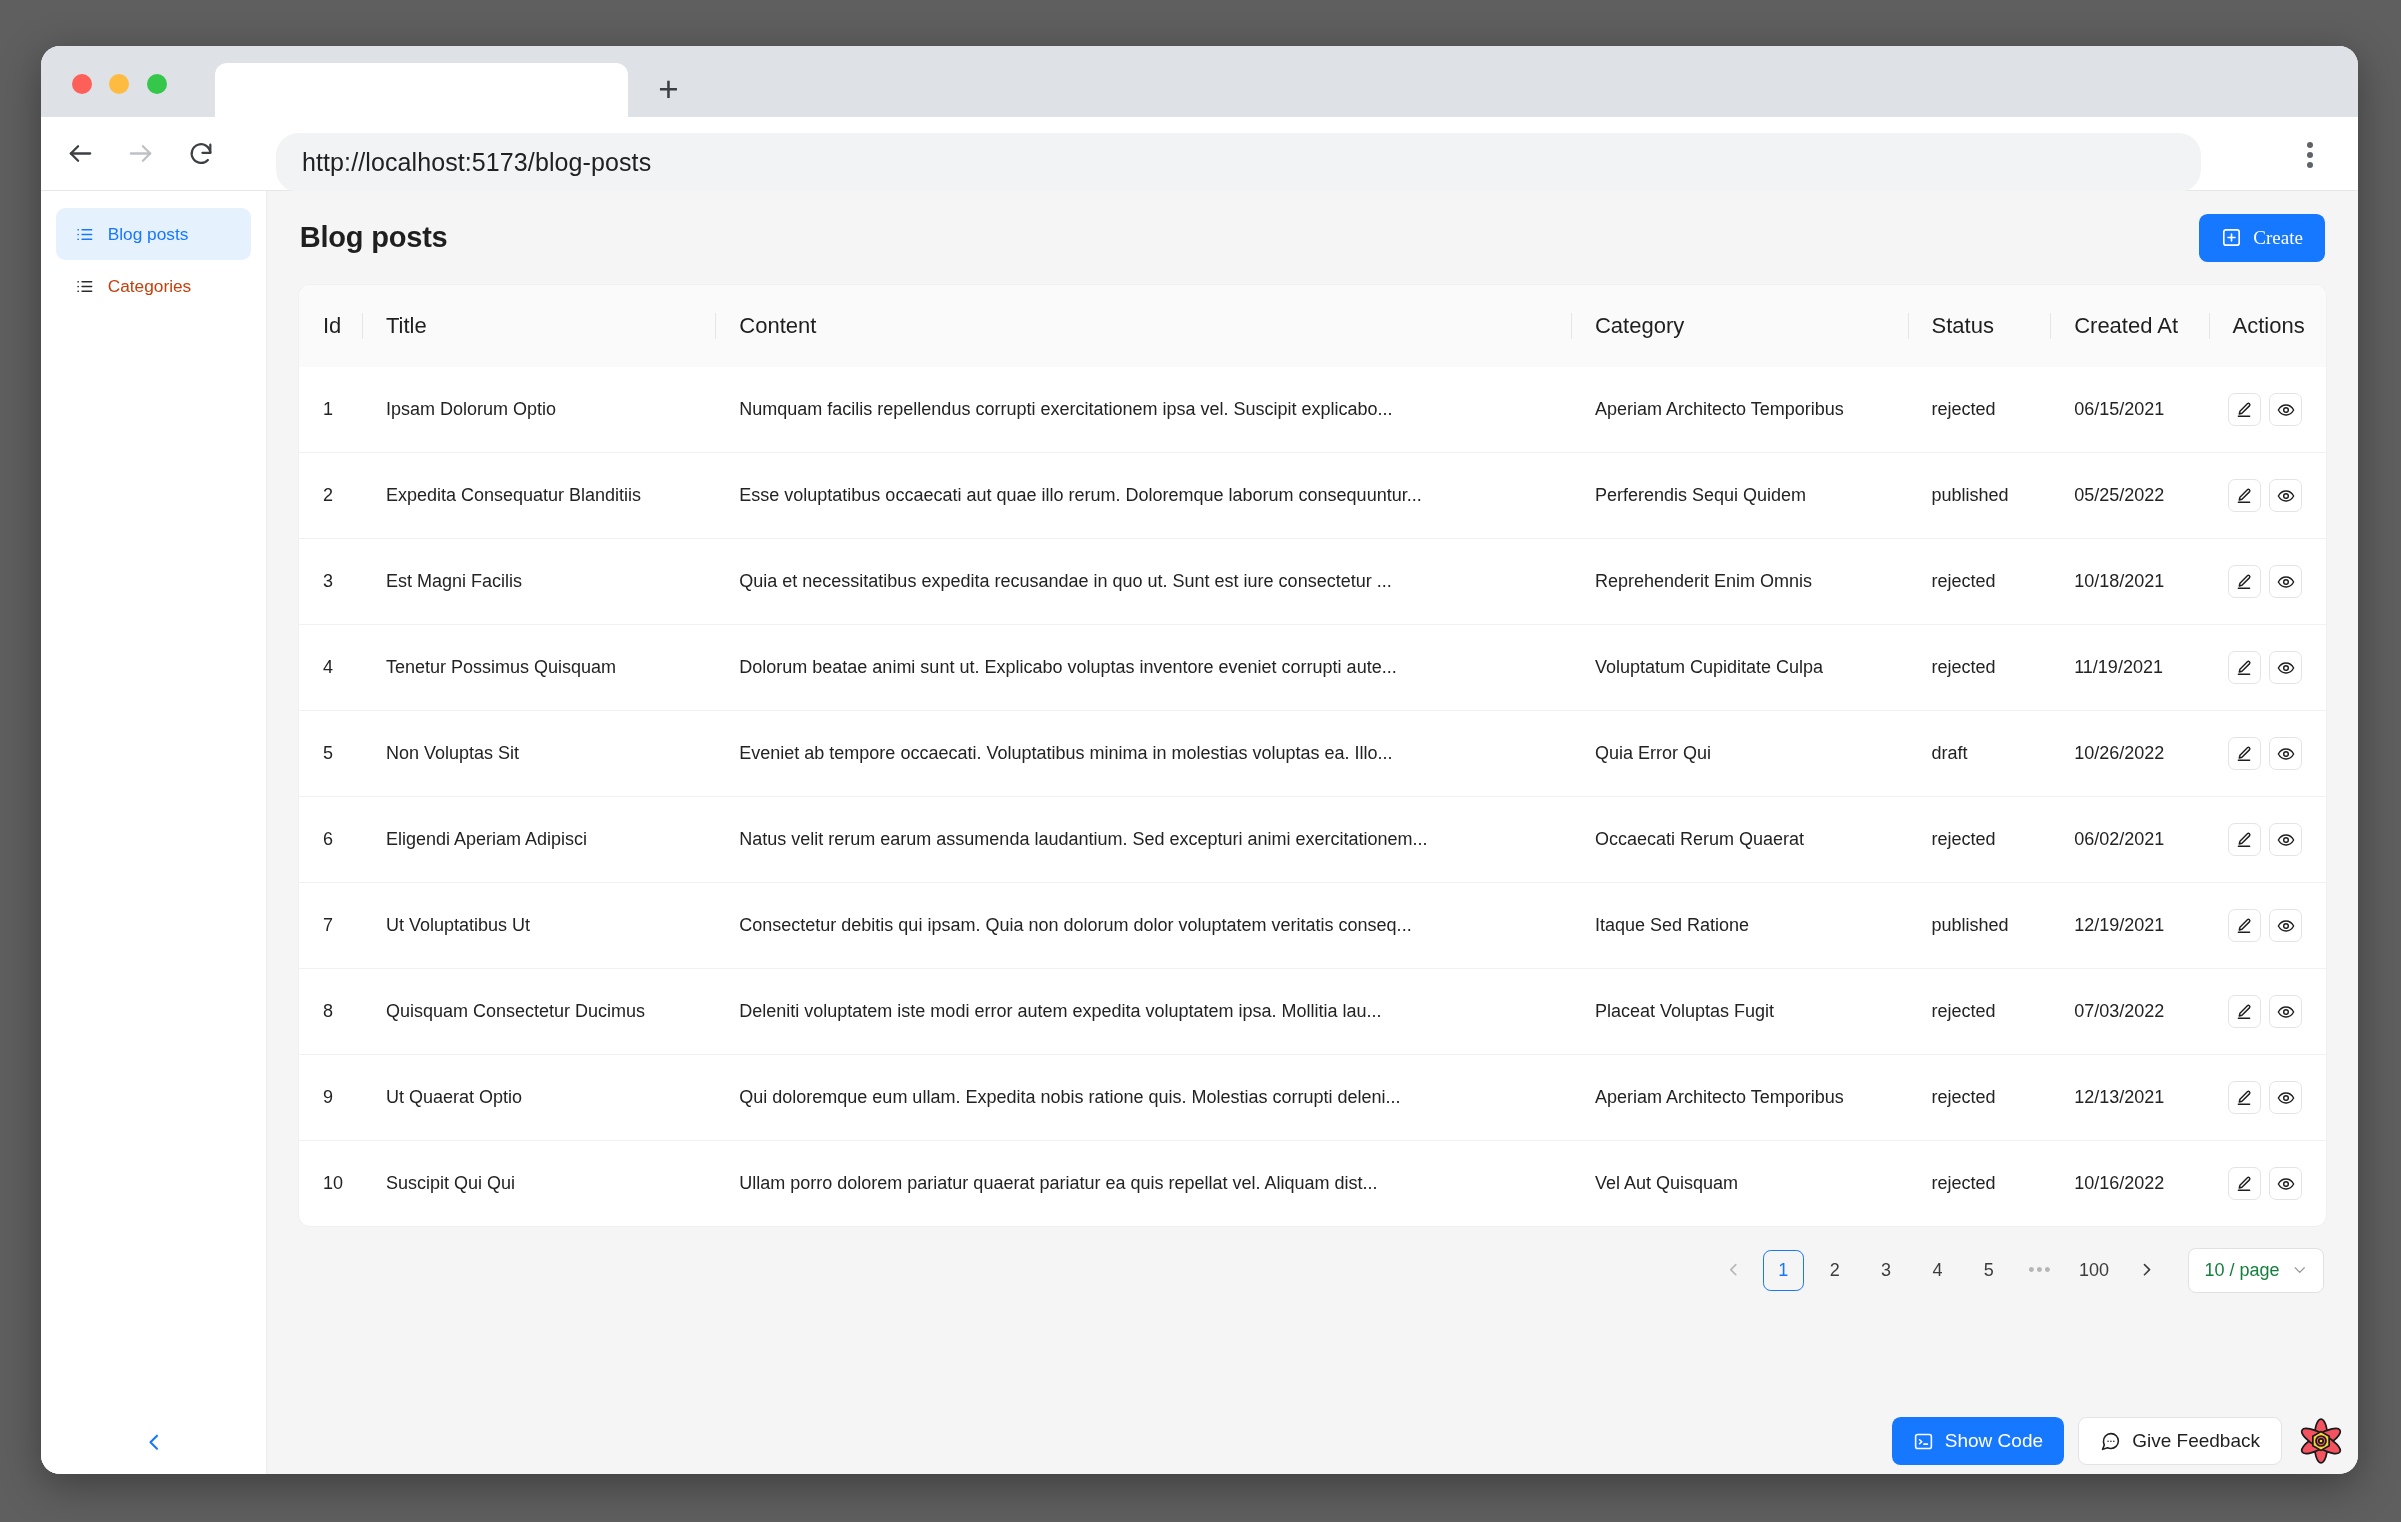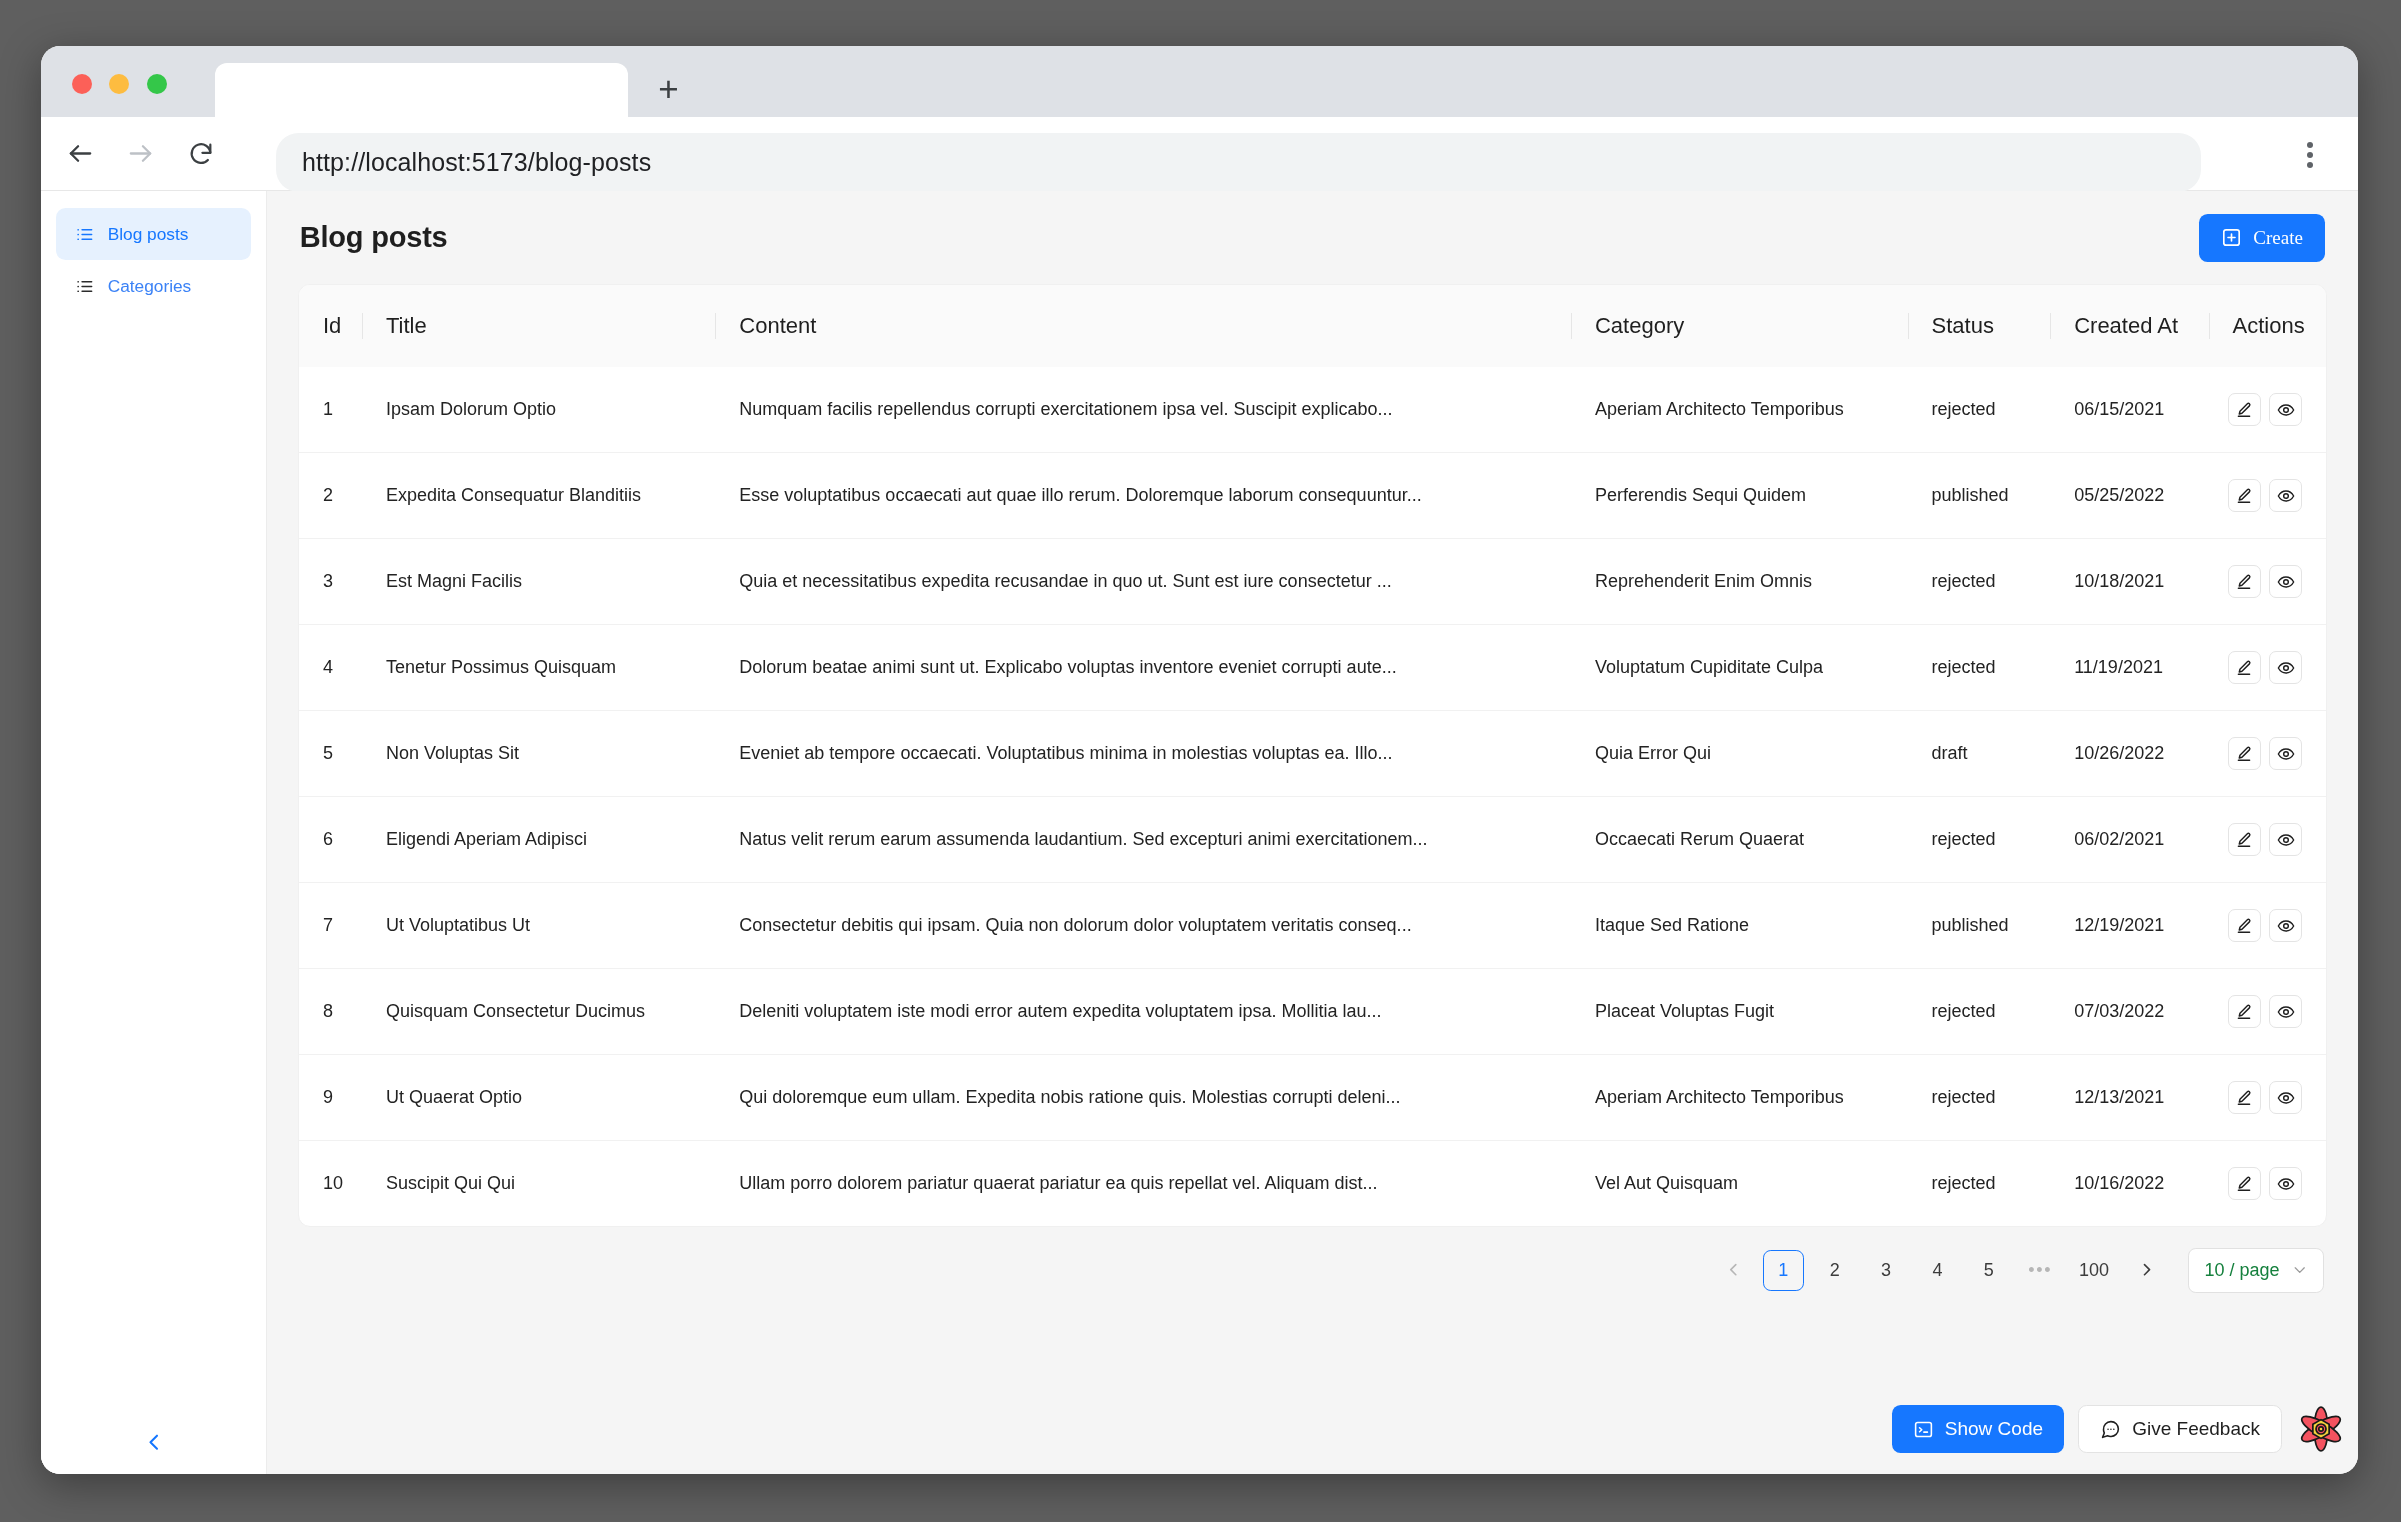--- a/index.html
+++ b/index.html
@@ -138,21 +138,21 @@
     white-space: nowrap;
   }
   #nav { margin-top: 17.3px; padding: 0 14.7px; }
   .nav-item {
     display: flex; align-items: center;
     gap: 14px;
     height: 52px;
     padding-left: 19px;
     border-radius: 9.5px;
     cursor: pointer;
-    color: #3b82f6;
+    color: #c2410c;
     font-size: 17.3px;
   }
   .nav-item.active {
     background: #e6f1fe;
     color: #1677ff;
   }
   .nav-icon { width: 19px; height: 19px; flex-shrink: 0; }
   #sidebar-collapse {
     position: absolute;
     left: 0; bottom: 0;
@@ -293,21 +293,21 @@
     background: #ffffff;
     display: flex; align-items: center; gap: 12px;
     padding: 0 15.5px;
     font-size: 18px; color: #15803d;
     cursor: pointer;
   }
 
   
   #bottom-bar {
     position: absolute;
-    right: 12px; bottom: 20px;
+    right: 12px; bottom: 8px;
     display: flex; align-items: center; gap: 14px;
   }
   .fab {
     display: flex; align-items: center; gap: 11.2px;
     height: 48px;
     padding: 0 21px;
     border-radius: 8.6px;
     font-size: 19px;
     cursor: pointer;
     font-family: "Liberation Sans", sans-serif;

